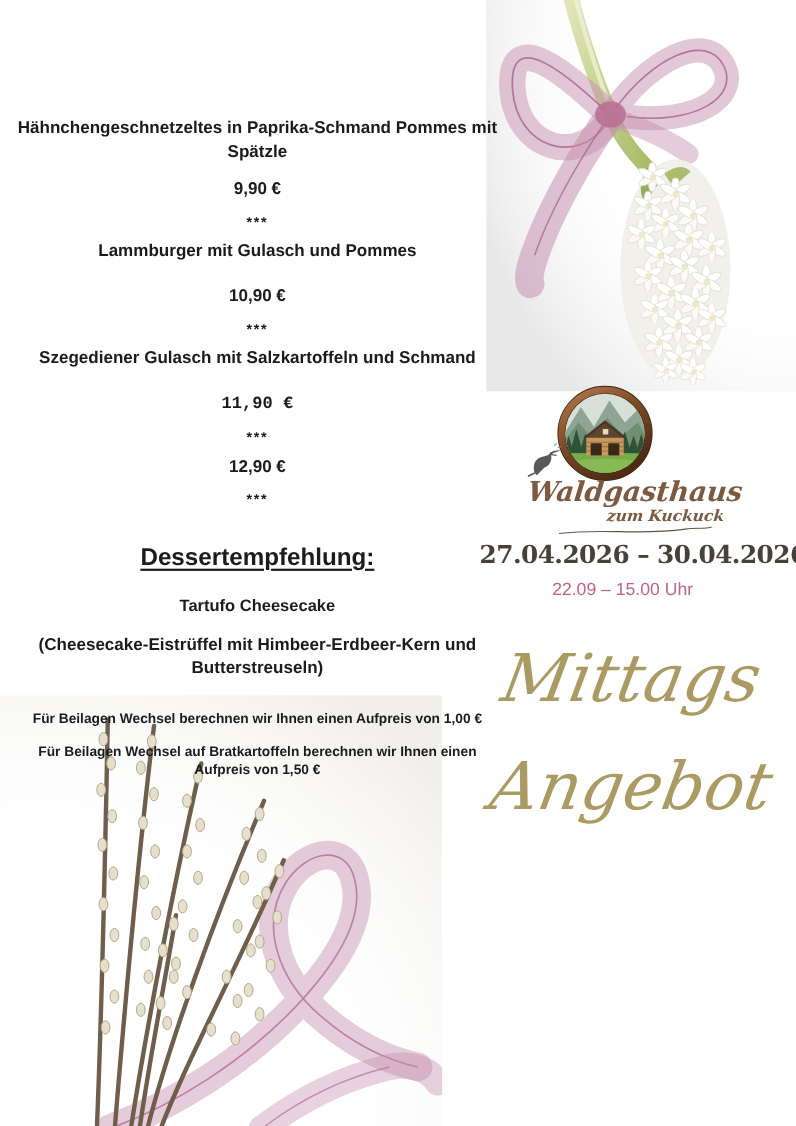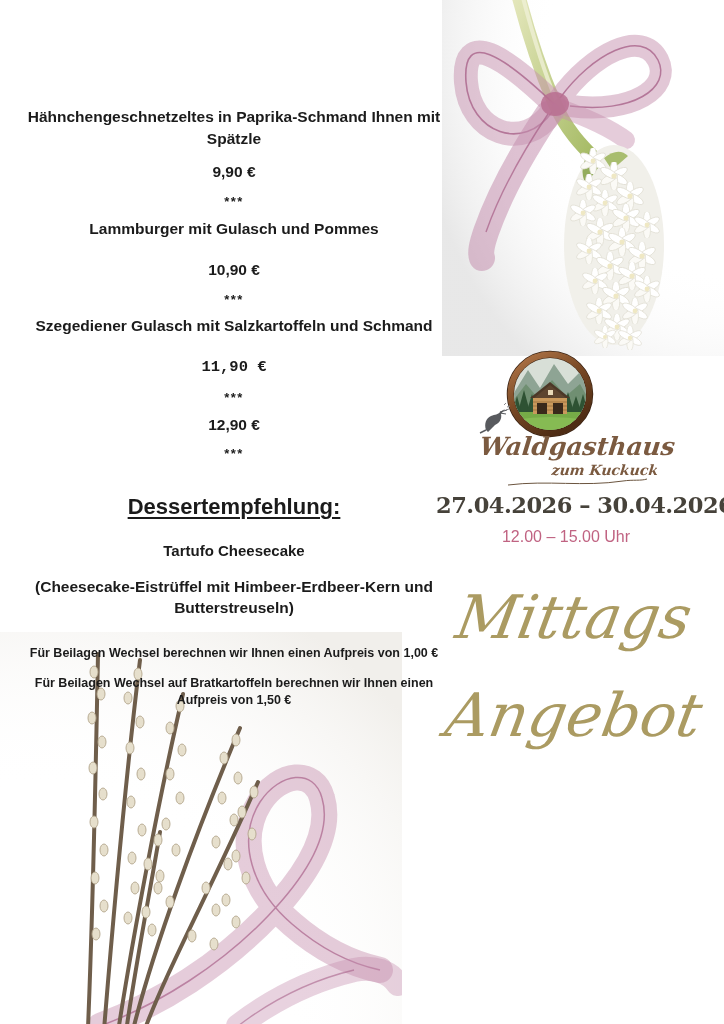--- a/index.html
+++ b/index.html
@@ -230,21 +230,21 @@
       <use href="#catkin" x="236" y="290"></use>
         <use href="#catkin" x="214" y="312"></use>
       <use href="#catkin" x="158" y="208"></use>
         <use href="#catkin" x="148" y="232"></use>
         <use href="#catkin" x="158" y="256"></use>
       <use href="#catkin" x="146" y="280"></use>
     </g>
   </svg>
 
   <div class="menu-col">
-    <p class="item-name">Hähnchengeschnetzeltes in Paprika-Schmand Ihnen mit Spätzle</p>
+    <p class="item-name">Hähnchengeschnetzeltes in Paprika-Schmand Pommes mit Spätzle</p>
     <p class="item-price m-p1">9,90 €</p>
     <p class="sep m-s1">***</p>
 
     <p class="item-name m-i2">Lammburger mit Gulasch und Pommes</p>
     <p class="item-price m-p2">10,90 €</p>
     <p class="sep m-s2">***</p>
 
     <p class="item-name m-i3">Szegediener Gulasch mit Salzkartoffeln und Schmand</p>
     <p class="item-price m-p3">11,90 €</p>
     <p class="sep m-s3">***</p>
@@ -313,20 +313,20 @@
     </svg>
 
     <div class="logo-name">Waldgasthaus</div>
     <div class="logo-sub">zum Kuckuck</div>
     <svg class="logo-flourish" width="140" height="10" viewBox="0 0 140 10" aria-hidden="true">
       <path d="M 0,7 C 40,2 75,9 115,3 C 125,1.5 133,3 139,1" fill="none" stroke="#6b553f" stroke-width="1"></path>
     </svg>
   </div>
 
   <div class="date-line">27.04.2026 – 30.04.2026</div>
-  <div class="time-line">12.00 – 15.00 Uhr</div>
+  <div class="time-line">22.09 – 15.00 Uhr</div>
 
   <div class="script-title">
     <div class="script-line">Mittags</div>
     <div class="script-line">Angebot</div>
   </div>
 
 </div>
 
 </body></html>

